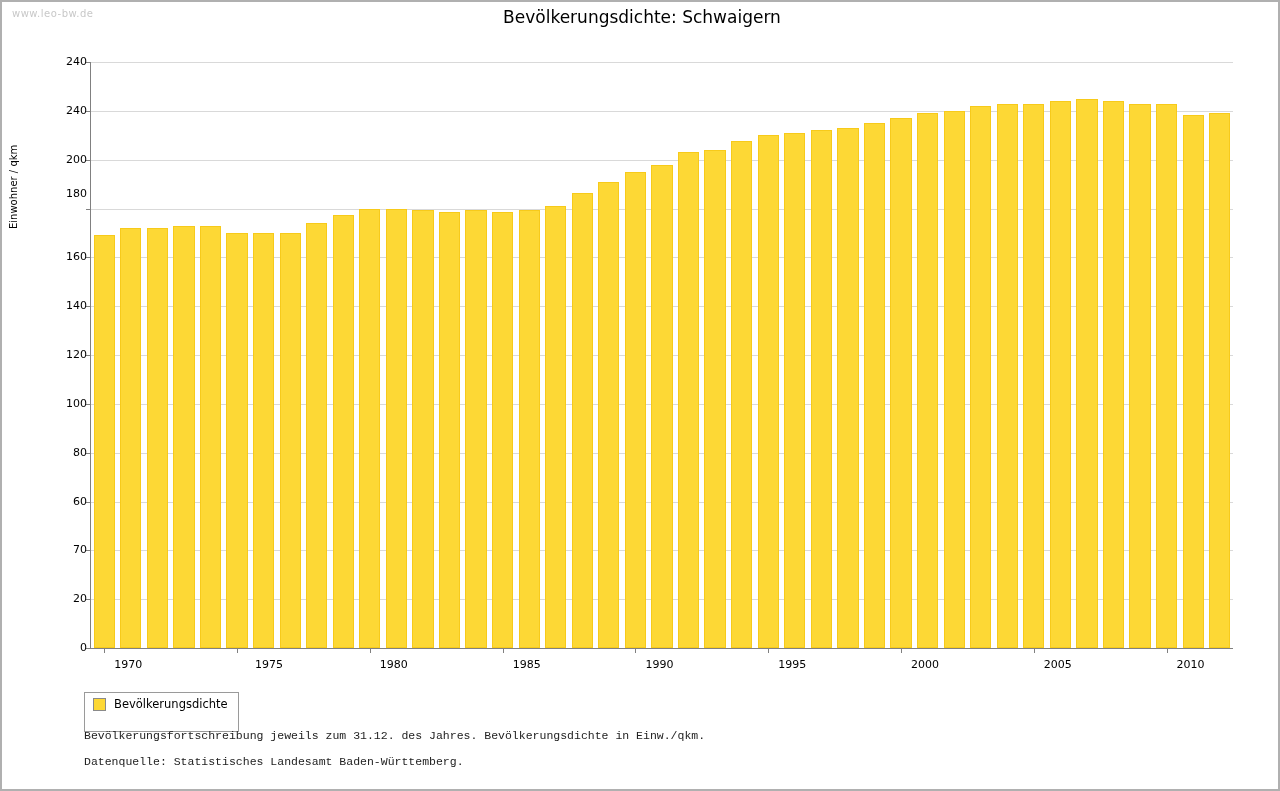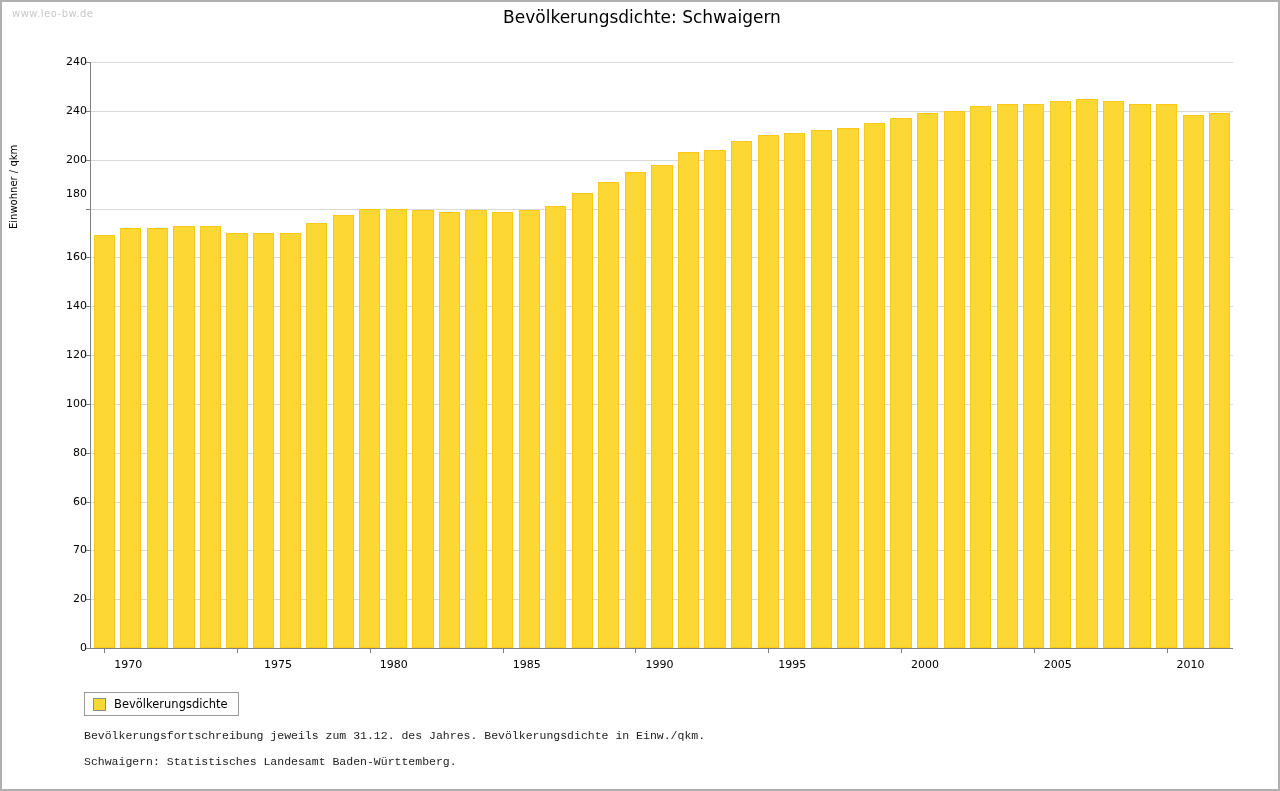--- a/index.html
+++ b/index.html
@@ -105,21 +105,21 @@
     background: #fdd835;
     border: 1px solid #f7ca1a;
     box-sizing: border-box;
   }
   #legend {
     position: absolute;
     left: 82px;
     top: 690px;
     border: 1px solid #9a9a9a;
     background: #ffffff;
-    padding: 4px 10px 4px 8px;
+    padding: 4px 10px 20px 8px;
     display: flex;
     align-items: center;
     gap: 8px;
     font-size: 11.5px;
     color: #000000;
   }
   #legend .swatch {
     width: 11px;
     height: 11px;
     background: #fdd835;
@@ -225,21 +225,21 @@
       <div class="bar" title="2006: 224" style="left: 958.749px; width: 21.2465px; height: 546.933px; background: rgb(253, 216, 53);"></div>
       <div class="bar" title="2007: 225" style="left: 985.307px; width: 21.2465px; height: 549.375px; background: rgb(253, 216, 53);"></div>
       <div class="bar" title="2008: 224" style="left: 1011.87px; width: 21.2465px; height: 546.933px; background: rgb(253, 216, 53);"></div>
       <div class="bar" title="2009: 223" style="left: 1038.42px; width: 21.2465px; height: 544.492px; background: rgb(253, 216, 53);"></div>
       <div class="bar" title="2010: 223" style="left: 1064.98px; width: 21.2465px; height: 544.492px; background: rgb(253, 216, 53);"></div>
       <div class="bar" title="2011: 218.5" style="left: 1091.54px; width: 21.2465px; height: 533.504px; background: rgb(253, 216, 53);"></div>
       <div class="bar" title="2012: 219" style="left: 1118.1px; width: 21.2465px; height: 534.725px; background: rgb(253, 216, 53);"></div>
       <div class="xtick-mark" style="left: 13.2791px;"></div>
       <div class="xtick-label" style="left: 13.2791px;">1970</div>
       <div class="xtick-mark" style="left: 146.07px;"></div>
-      <div class="xtick-label" style="left: 163px;">1975</div>
+      <div class="xtick-label" style="left: 154px;">1975</div>
       <div class="xtick-mark" style="left: 278.86px;"></div>
       <div class="xtick-label" style="left: 278.86px;">1980</div>
       <div class="xtick-mark" style="left: 411.651px;"></div>
       <div class="xtick-label" style="left: 411.651px;">1985</div>
       <div class="xtick-mark" style="left: 544.442px;"></div>
       <div class="xtick-label" style="left: 544.442px;">1990</div>
       <div class="xtick-mark" style="left: 677.233px;"></div>
       <div class="xtick-label" style="left: 677.233px;">1995</div>
       <div class="xtick-mark" style="left: 810.023px;"></div>
       <div class="xtick-label" style="left: 810.023px;">2000</div>
@@ -248,15 +248,15 @@
       <div class="xtick-mark" style="left: 1075.6px;"></div>
       <div class="xtick-label" style="left: 1075.6px;">2010</div>
     </div>
 
   <div id="legend">
     <span class="swatch"></span>
     <span>Bevölkerungsdichte</span>
   </div>
 
   <div class="footnote" id="note1">Bevölkerungsfortschreibung jeweils zum 31.12. des Jahres. Bevölkerungsdichte in Einw./qkm.</div>
-  <div class="footnote" id="note2">Schwaigern: Statistisches Landesamt Baden-Württemberg.</div>
+  <div class="footnote" id="note2">Datenquelle: Statistisches Landesamt Baden-Württemberg.</div>
 
 </div>
 
 </body></html>

